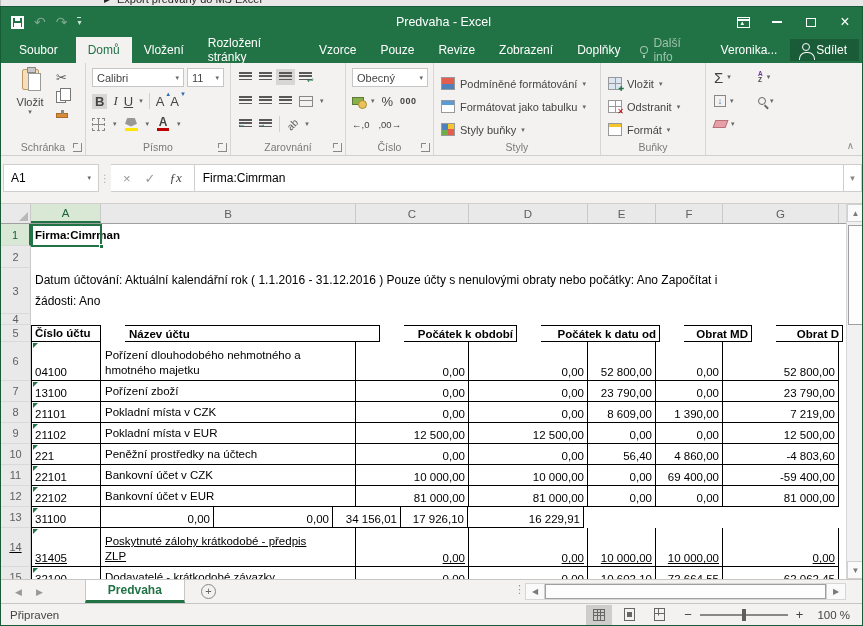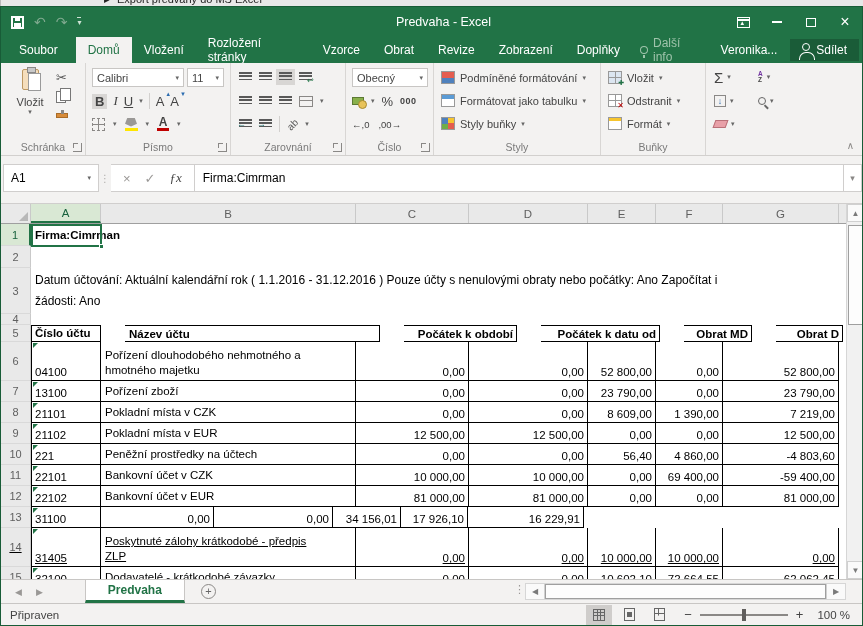--- a/index.html
+++ b/index.html
@@ -107,21 +107,21 @@
   .numfmt{position:absolute;left:6px;top:5px;width:76px;}
   .nrow2{position:absolute;left:6px;top:29px;display:flex;align-items:center;gap:7px;height:18px;}
   .money{width:12px;height:8px;background:#88b04b;border:1px solid #5c7a33;position:relative;}
   .money:after{content:"";position:absolute;right:-4px;top:2px;width:7px;height:7px;border-radius:50%;background:#e8c35a;border:1px solid #a98a30;}
   .pct{font-size:13px;}
   .thou{font-size:9px;font-weight:bold;letter-spacing:0.5px;}
   .nrow3{position:absolute;left:6px;top:52px;display:flex;align-items:center;gap:9px;height:18px;font-size:9.5px;color:#444;}
 
   .g-styles{left:433px;width:167px;}
   .g-cells{left:600px;width:105px;}
-  .rlist{position:absolute;left:7px;top:6px;display:flex;flex-direction:column;gap:6px;}
+  .rlist{position:absolute;left:7px;top:12px;display:flex;flex-direction:column;gap:6px;}
   .rbtn{display:flex;align-items:center;gap:5px;height:17px;white-space:nowrap;}
   .ric{width:14px;height:13px;flex:0 0 auto;}
   .cf-icon{background:linear-gradient(180deg,#e45d4f 0 50%,#4f81bd 50% 100%);border:1px solid #999;}
   .format-table-icon{border:1px solid #999;background:linear-gradient(#5b9bd5 0 4px,#fff 4px),linear-gradient(#999,#999) 50% 0/1px 100% no-repeat;}
   .cell-styles-icon{background:conic-gradient(#f7c52e 0 25%,#e45d4f 0 50%,#70ad47 0 75%,#4f81bd 0);border:1px solid #999;}
   .insert-cells-icon{border:1px solid #999;background:linear-gradient(#999,#999) 50% 0/1px 100% no-repeat,linear-gradient(#999,#999) 0 50%/100% 1px no-repeat,#dce6f1;position:relative;}
   .insert-cells-icon:after{content:"✚";position:absolute;right:-3px;bottom:-4px;font-size:7px;color:#217346;}
   .delete-cells-icon{border:1px solid #999;background:linear-gradient(#999,#999) 50% 0/1px 100% no-repeat,linear-gradient(#999,#999) 0 50%/100% 1px no-repeat,#fff;position:relative;}
   .delete-cells-icon:after{content:"✕";position:absolute;right:-3px;bottom:-4px;font-size:8px;color:#c00000;font-weight:bold;}
   .format-cells-icon{border:1px solid #999;background:linear-gradient(#f7c52e 0 3px,#fff 3px),linear-gradient(#999,#999) 50% 0/1px 100% no-repeat;}
@@ -240,21 +240,21 @@
       </div>
     </div>
 
     <div class="tabsrow">
       <div class="ftab">Soubor</div>
       <div id="ribbon-tab-list" style="display:flex;align-items:stretch;">
           <div class="tab active">Domů</div>
           <div class="tab">Vložení</div>
           <div class="tab">Rozložení stránky</div>
           <div class="tab">Vzorce</div>
-          <div class="tab">Obrat</div>
+          <div class="tab">Pouze</div>
           <div class="tab">Revize</div>
           <div class="tab">Zobrazení</div>
           <div class="tab">Doplňky</div>
         </div>
       <div class="tabs-spacer"></div>
       <div class="tellme">
         <span class="bulb"></span>
         <span>Další info</span>
       </div>
       <div class="username">Veronika...</div>

